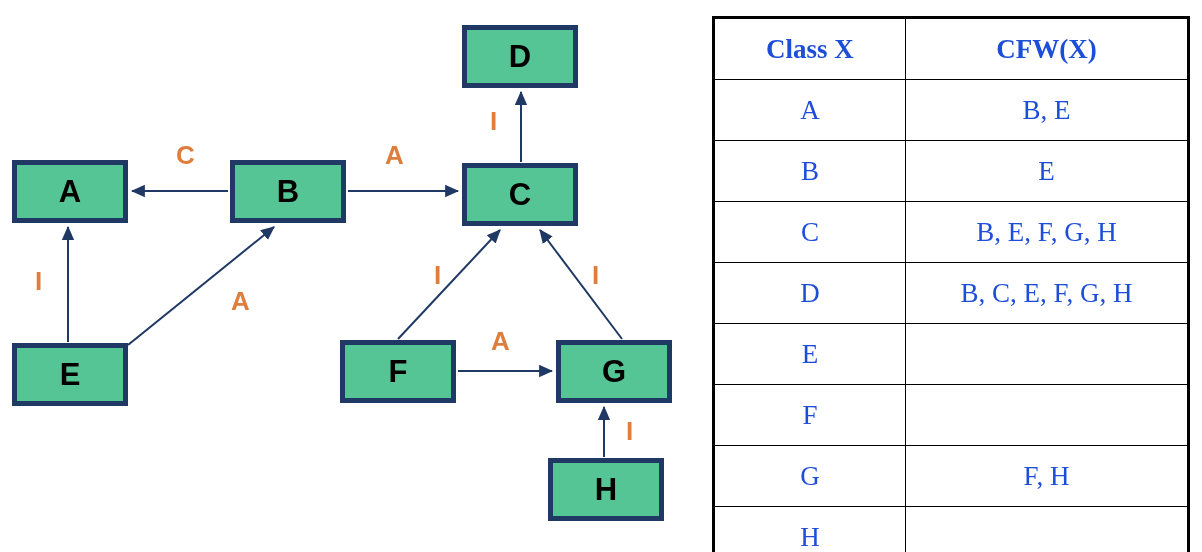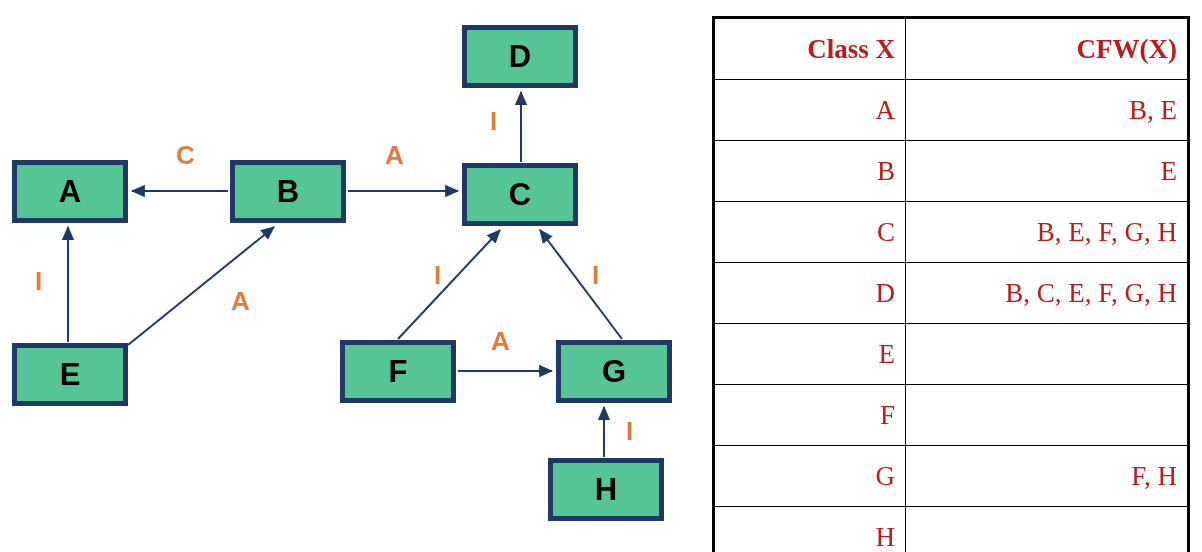--- a/index.html
+++ b/index.html
@@ -71,25 +71,25 @@
     width: 100%;
     height: 100%;
     table-layout: fixed;
     border: 3px solid #000000;
     font-family: "Liberation Serif", serif;
     background: #ffffff;
   }
   table.cfw-table th,
   table.cfw-table td {
     border: 1.5px solid #000000;
-    text-align: right;
+    text-align: center;
     vertical-align: middle;
     padding: 2px 10px;
     font-size: 27px;
-    color: #b91c1c;
+    color: #1d4ed8;
     font-weight: normal;
     height: 56px;
     overflow: hidden;
   }
   table.cfw-table th {
     font-weight: bold;
   }
   .col-class { width: 170px; }
 </style>
 </head>

